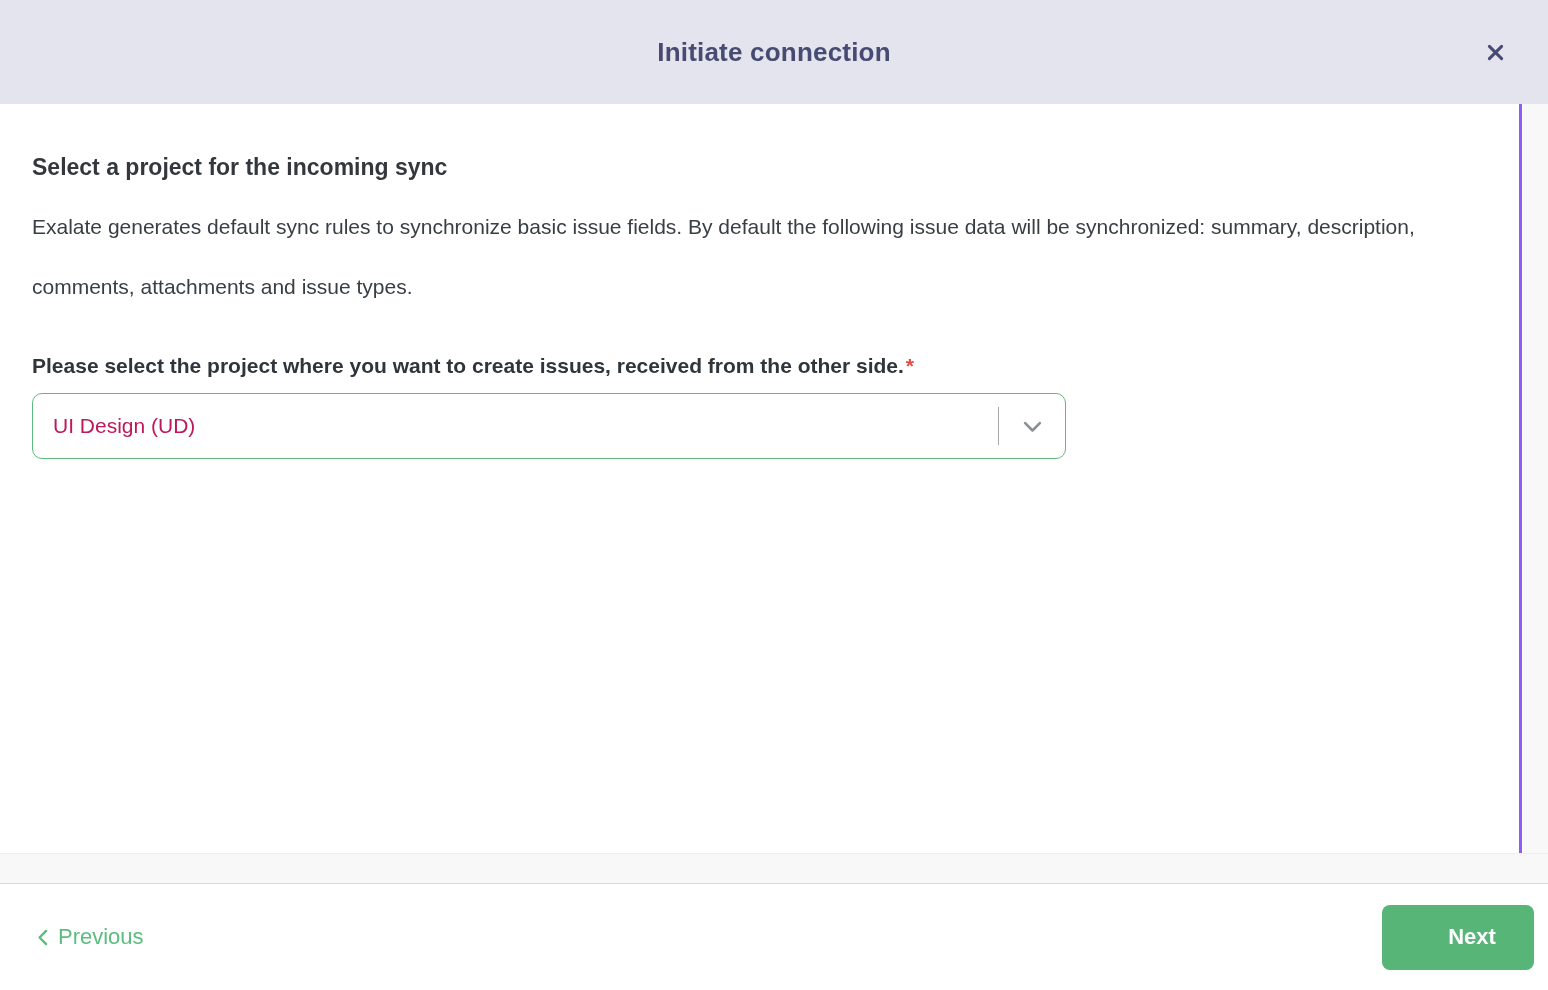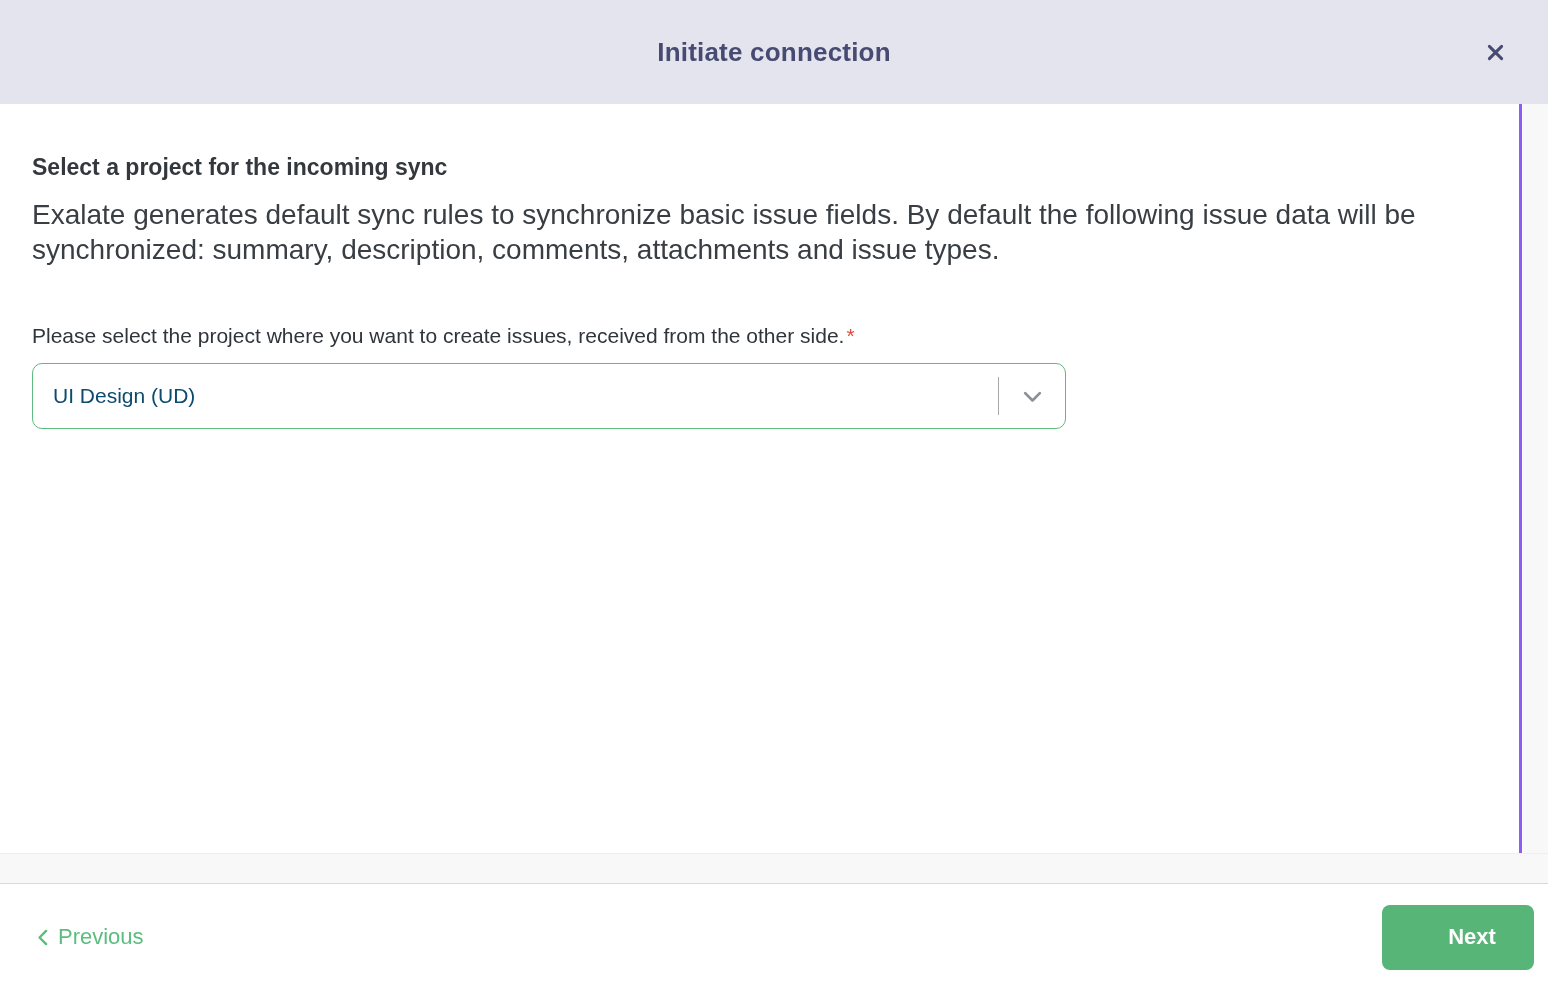--- a/index.html
+++ b/index.html
@@ -46,40 +46,40 @@
   .bottom-strip {
     position: absolute; left: 0; bottom: 0; right: 0;
     height: 30px;
     background: #f8f8f9;
     border-top: 1px solid #efeff1;
   }
 
   .heading { font-size: 23px; font-weight: 700; color: #33383e; }
   .desc {
     margin-top: 16px;
-    font-size: 28px; line-height: 35px; color: #383e44;
+    font-size: 21px; line-height: 60px; color: #383e44;
     max-width: 1435px;
   }
   .field-label {
-    margin-top: 57px;
-    font-size: 21px; font-weight: 400; color: #2f353b;
+    margin-top: 37px;
+    font-size: 21px; font-weight: 700; color: #2f353b;
   }
   .req { color: #e5493a; margin-left: 2px; }
 
   .select {
     margin-top: 15px;
     width: 1034px; height: 66px;
     background: #ffffff;
     border: 1px solid #5fba7d;
     border-radius: 10px;
     display: flex; align-items: center;
     padding-left: 20px;
     cursor: pointer;
   }
-  .select-value { flex: 1; font-size: 21px; color: #0c4a6e; }
+  .select-value { flex: 1; font-size: 21px; color: #be185d; }
   .select-sep { width: 1px; height: 38px; background: #a6a9ac; }
   .select-arrow {
     width: 66px; display: flex; align-items: center; justify-content: center;
   }
   .select-arrow svg { stroke: #8b9095; stroke-width: 2.4; stroke-linecap: round; stroke-linejoin: round; fill: none; }
 
   
   .modal-footer {
     height: 107px;
     background: #ffffff;

